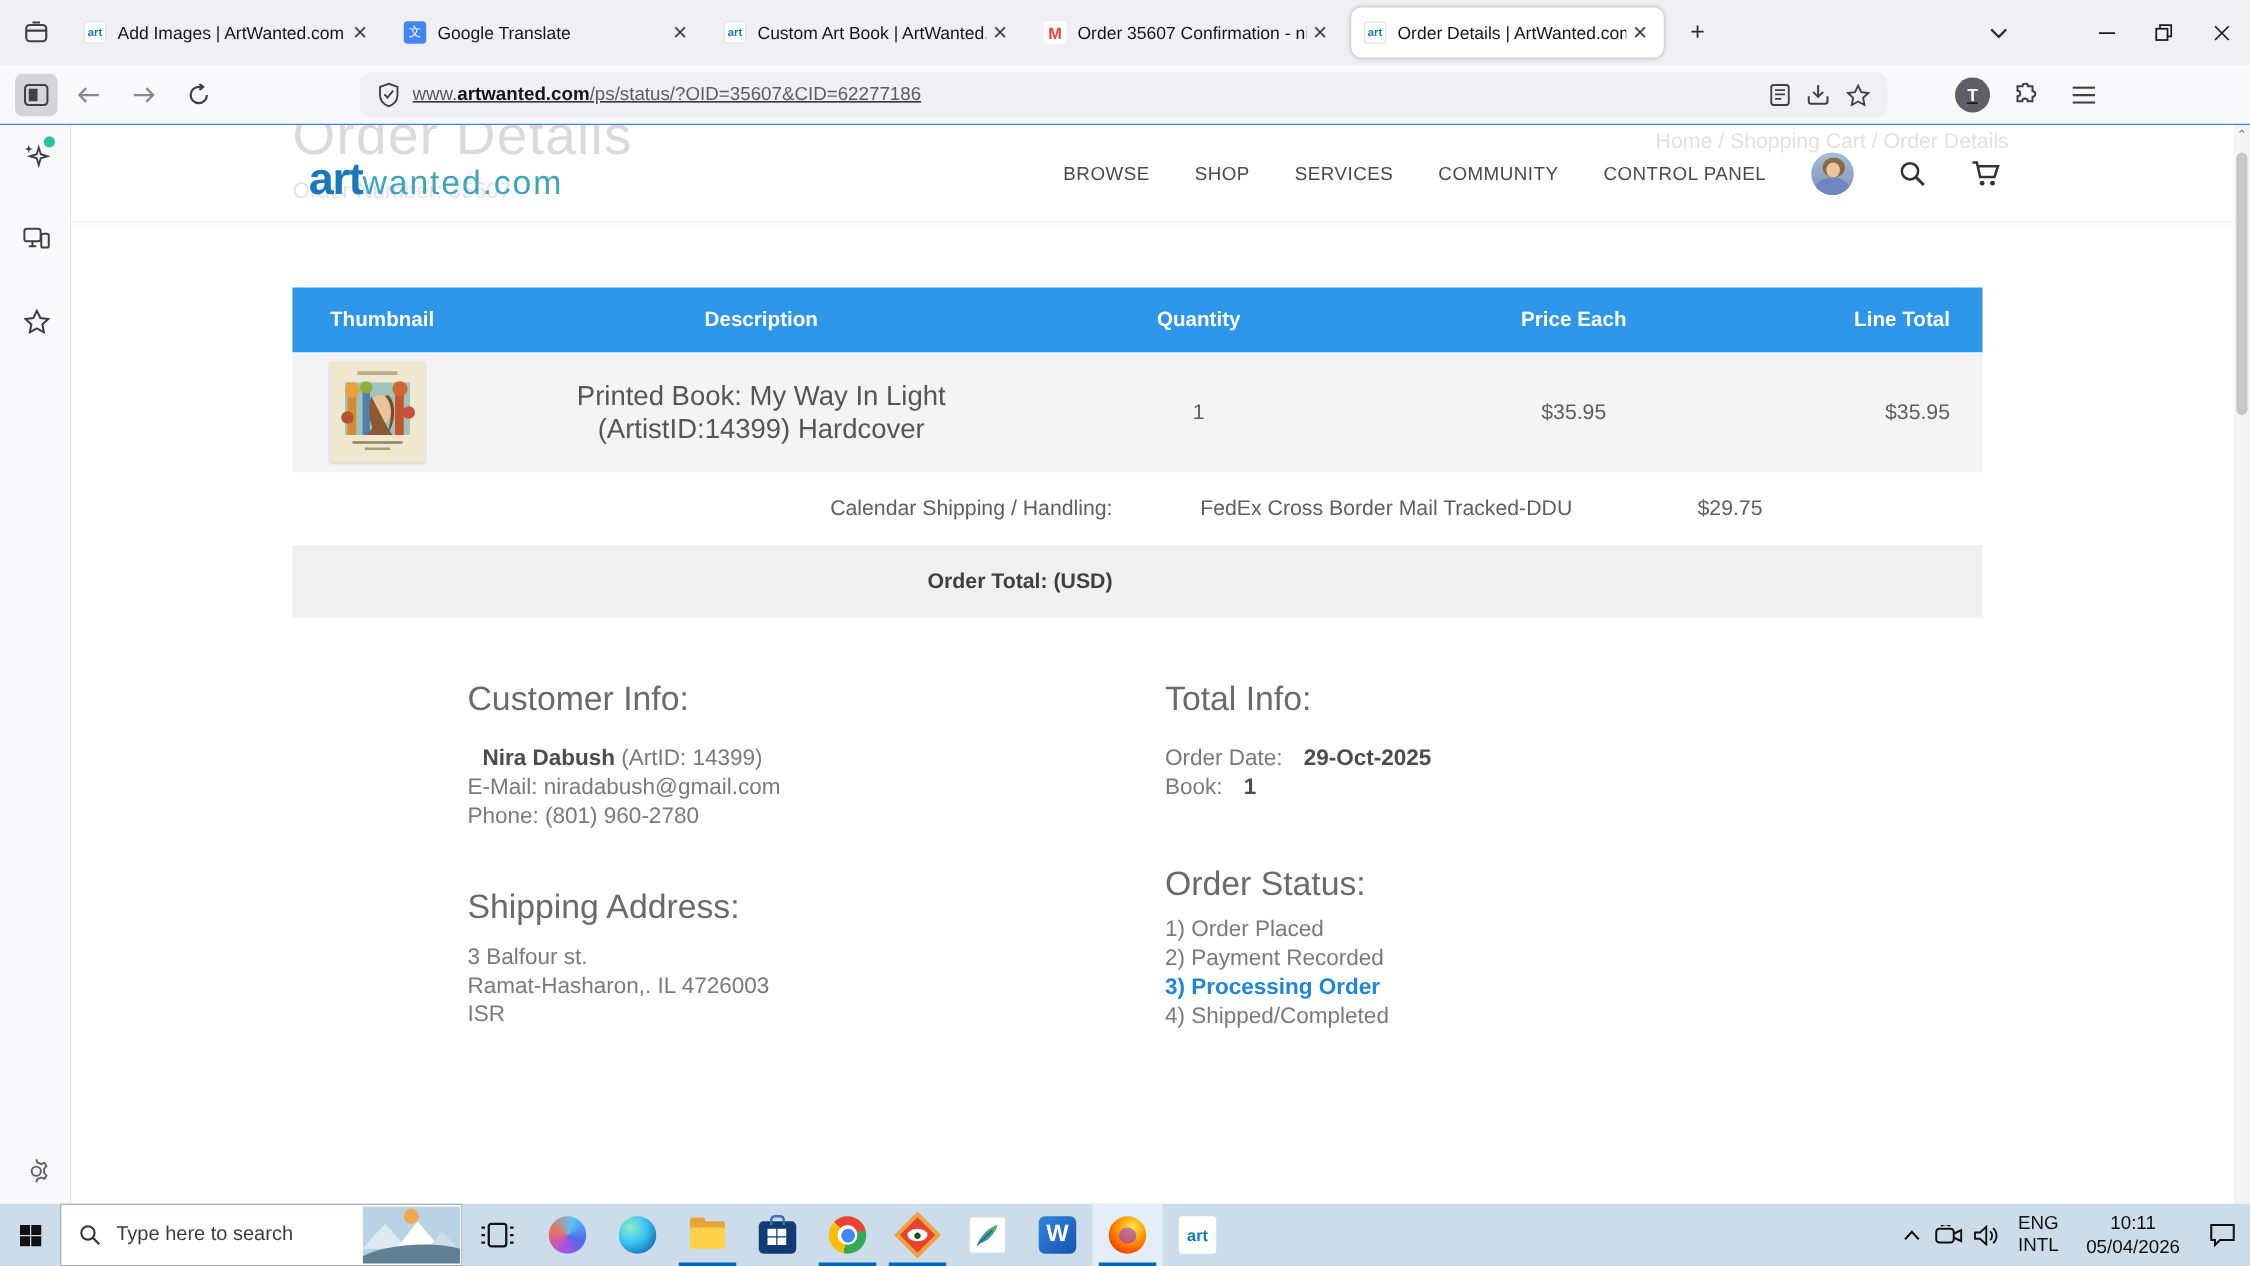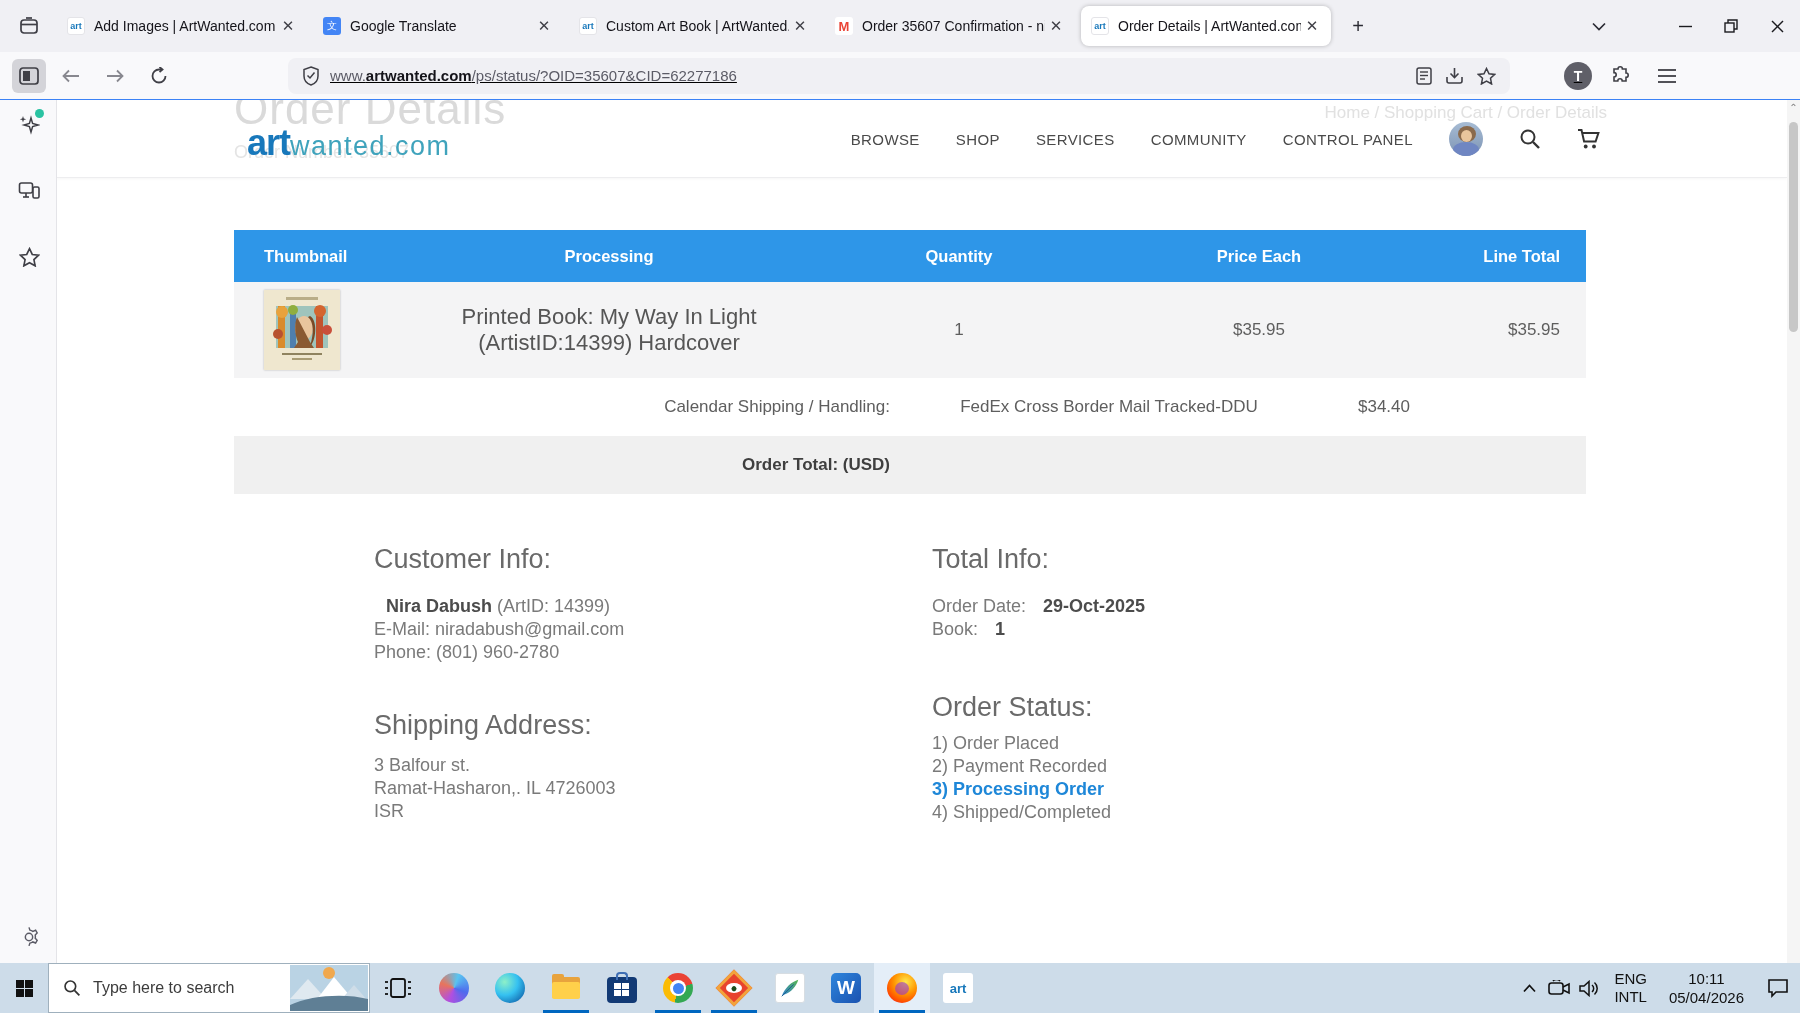--- a/index.html
+++ b/index.html
@@ -329,21 +329,21 @@
             <path d="M1 2 h3.5 l2.6 11.5 h11.5 l2.8-8.5 H6" fill="none" stroke="#333" stroke-width="2"></path>
             <circle cx="8.7" cy="18.5" r="1.9" fill="#333"></circle>
             <circle cx="17" cy="18.5" r="1.9" fill="#333"></circle>
           </svg>
       </div>
     </div>
 
     <div class="order-table">
       <div class="trow thead" style="background:#2E96E8">
         <div class="c-thumb">Thumbnail</div>
-        <div class="c-desc">Processing</div>
+        <div class="c-desc">Description</div>
         <div class="c-qty">Quantity</div>
         <div class="c-price">Price Each</div>
         <div class="c-total">Line Total</div>
       </div>
 
       <div class="trow rowline prod-row">
         <div class="c-thumb">
           <svg class="thumb-img" viewBox="0 0 76 80">
             <rect width="76" height="80" fill="#efe7cf"></rect>
             <rect x="22" y="7" width="32" height="3" fill="#b9ad88"></rect>
@@ -365,21 +365,21 @@
         </div>
         <div class="c-desc">Printed Book: My Way In Light (ArtistID:14399) Hardcover</div>
         <div class="c-qty">1</div>
         <div class="c-price">$35.95</div>
         <div class="c-total">$35.95</div>
       </div>
 
       <div class="trow rowline ship-row">
         <div class="ship-label">Calendar Shipping / Handling:</div>
         <div class="c-price">FedEx Cross Border Mail Tracked-DDU</div>
-        <div class="c-total">$34.40</div>
+        <div class="c-total">$29.75</div>
       </div>
 
       <div class="trow rowline total-row">
         <div class="ship-label">Order Total: (USD)</div>
         <div class="c-price"></div>
       </div>
     </div>
 
     <div class="h2" style="left:317px; top:444px">Customer Info:</div>
     <div class="pline" style="left:317px; top:496px"><b>Nira Dabush</b><span> (ArtID: 14399)</span></div>

